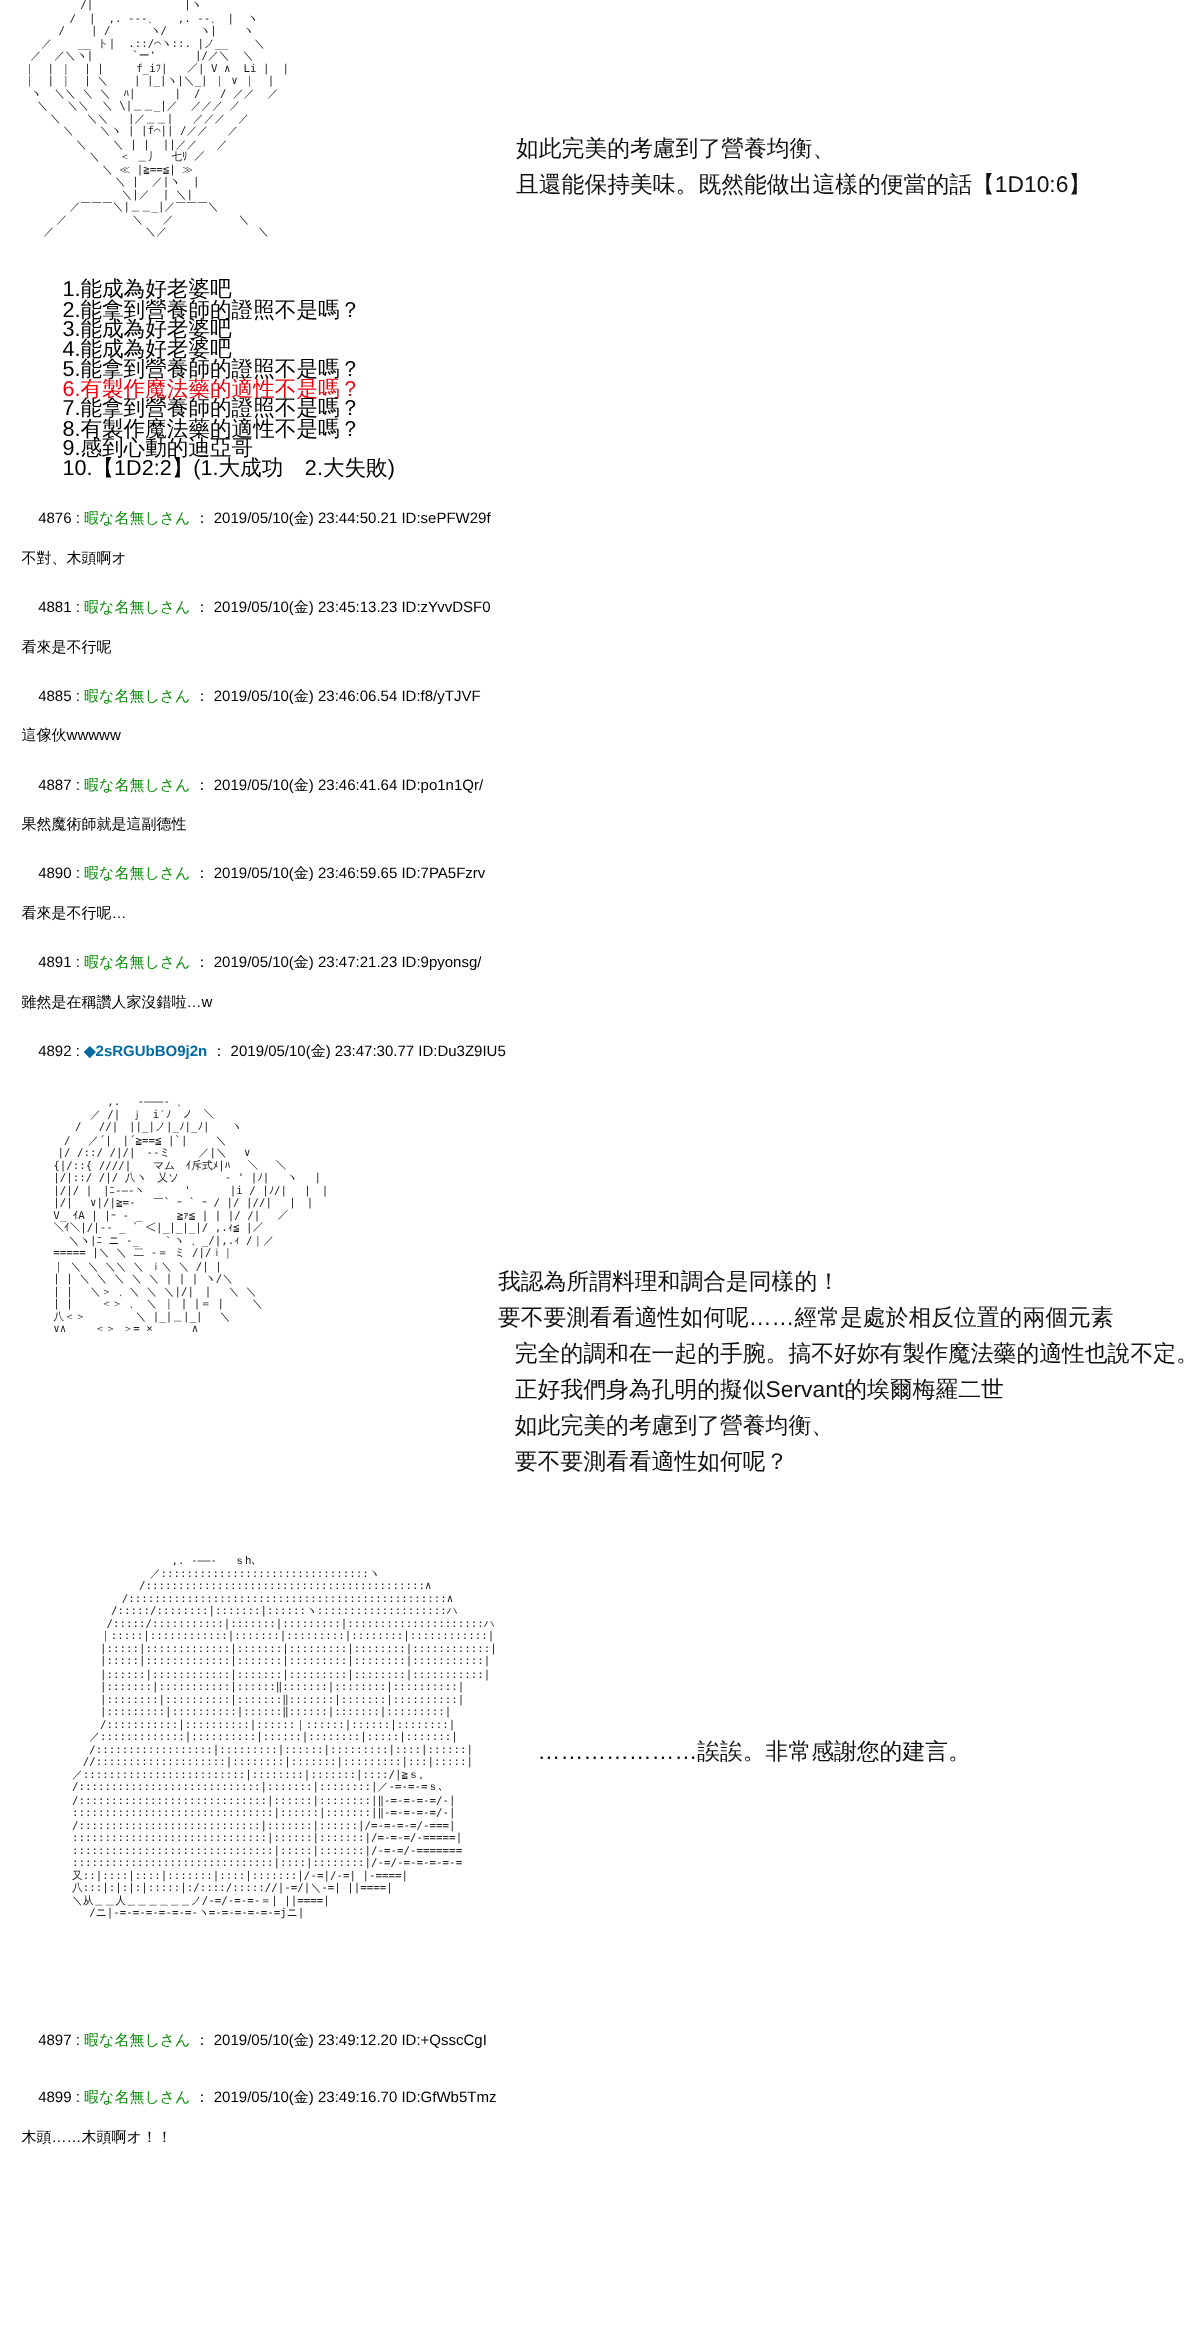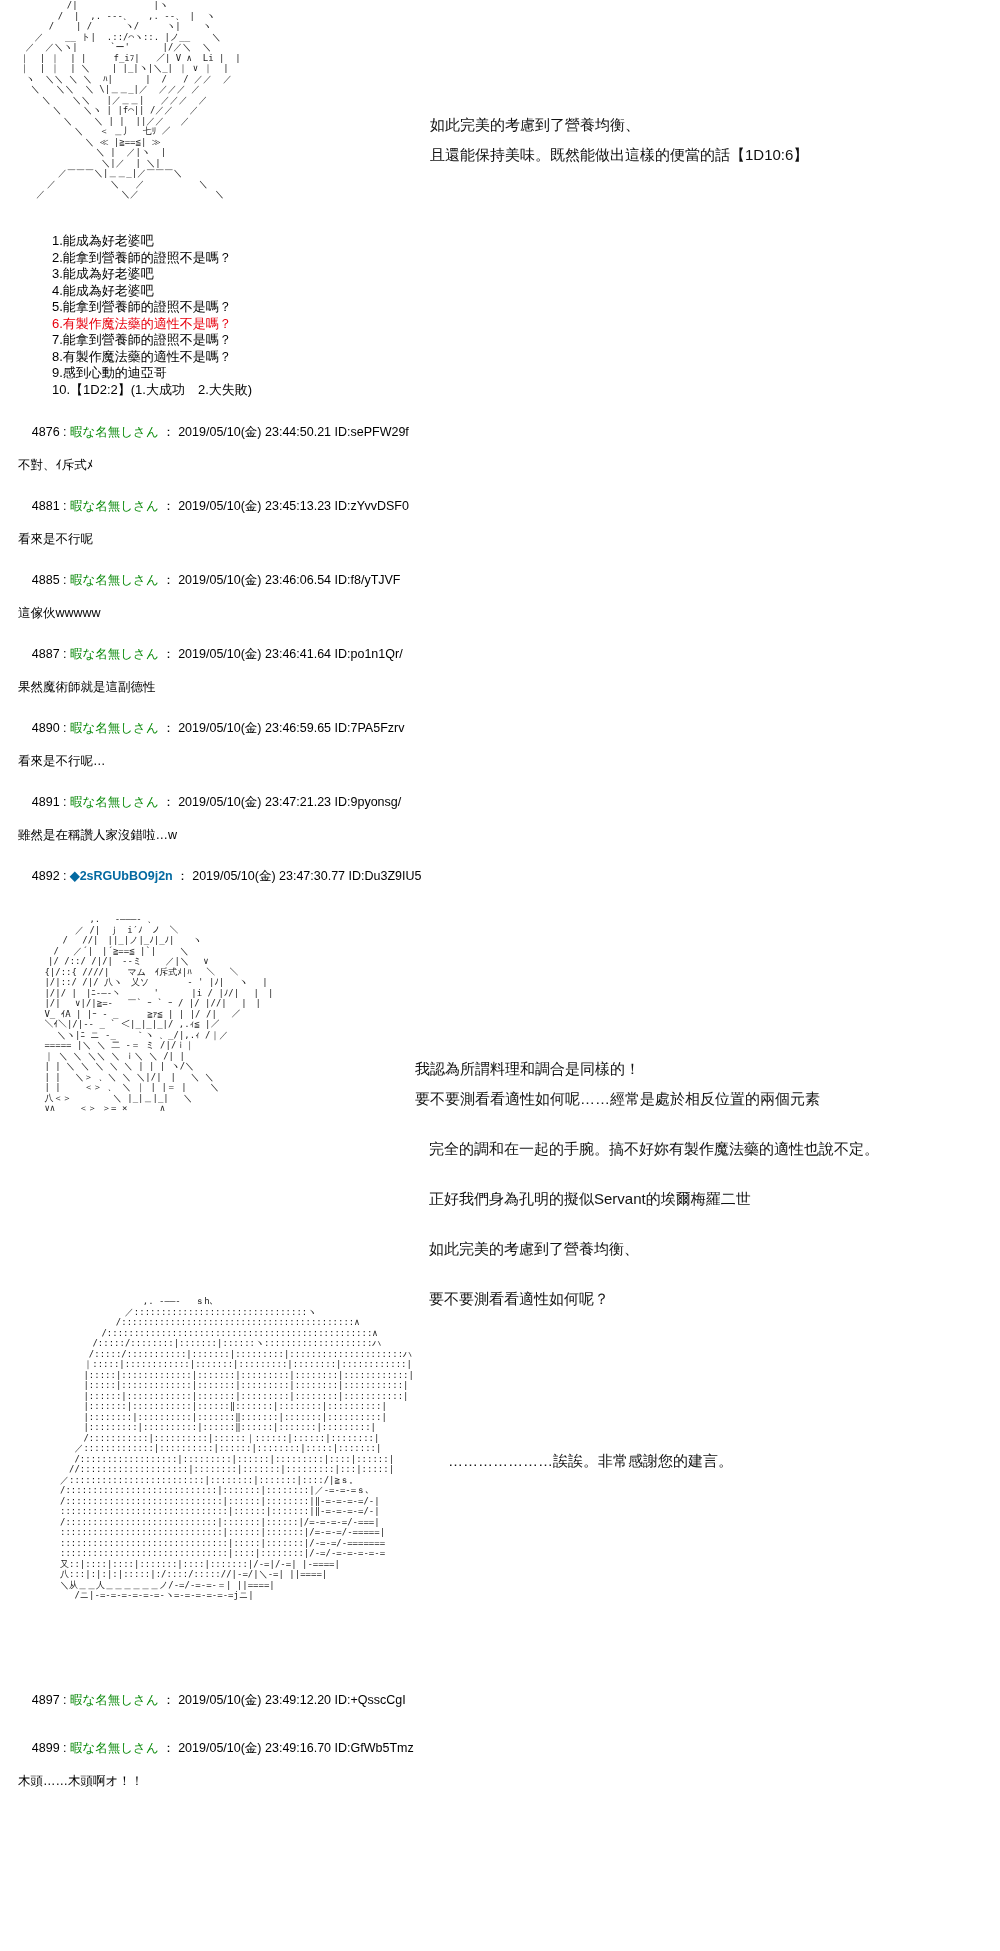--- a/index.html
+++ b/index.html
@@ -28,32 +28,32 @@
     color: #1a1a1a;
     letter-spacing: 0px;
   }
   .aa-1 { margin: 0 0 0 20px; }
   .aa-2 { margin: 0 0 0 30px; }
   .aa-3 { margin: 0 0 0 60px; }
 
   
   .speech {
     position: absolute;
-    font-size: 15px;
+    font-size: 19px;
     line-height: 30px;
     color: #111;
   }
   .speech div { white-space: pre; }
   .indent1 { padding-left: 0px; }
-  .indent2 { padding-left: 14px; margin-top: 20px; }
+  .indent2 { padding-left: 14px; }
 
   
   .choices {
     margin: 8px 0 4px 52px;
-    font-size: 13px;
+    font-size: 18px;
     line-height: 16.5px;
   }
   .choices div { white-space: pre; }
   .choice-red { color: #e8000d; }
 
   
   .post {
     margin: 0 4px 0 4px;
     font-size: 12.5px;
     line-height: 16px;
@@ -117,21 +117,21 @@
   </div>
 
   <div class="gap-sm"></div>
 
   <div>
 
     <div class="post">
       <div class="post-head">
         <span class="post-num">4876</span><span> : </span><span class="post-name">暇な名無しさん</span><span class="post-meta"> ： 2019/05/10(金) 23:44:50.21 ID:sePFW29f</span>
       </div>
-      <div class="post-body">不對、ｲ斥式ﾒ</div>
+      <div class="post-body">不對、木頭啊オ</div>
     </div>
 
     <div class="post">
       <div class="post-head">
         <span class="post-num">4881</span><span> : </span><span class="post-name">暇な名無しさん</span><span class="post-meta"> ： 2019/05/10(金) 23:45:13.23 ID:zYvvDSF0</span>
       </div>
       <div class="post-body">看來是不行呢</div>
     </div>
 
     <div class="post">

